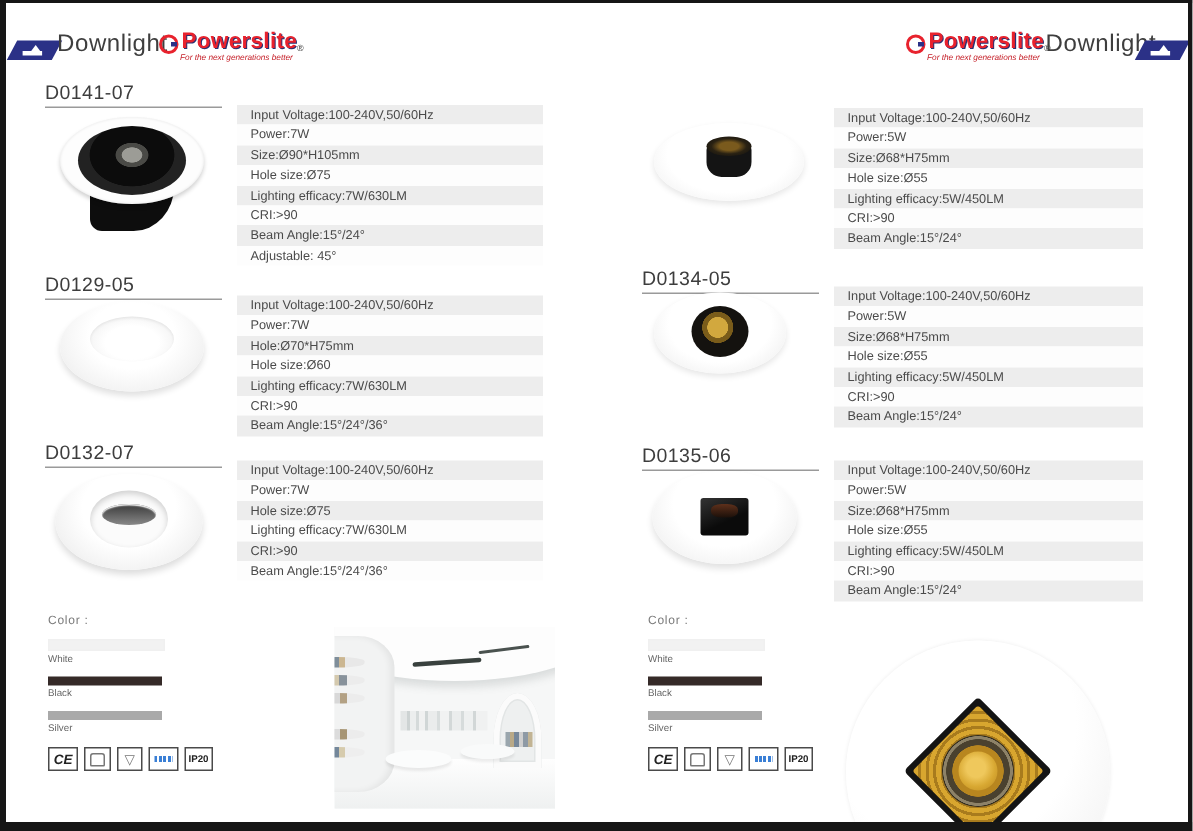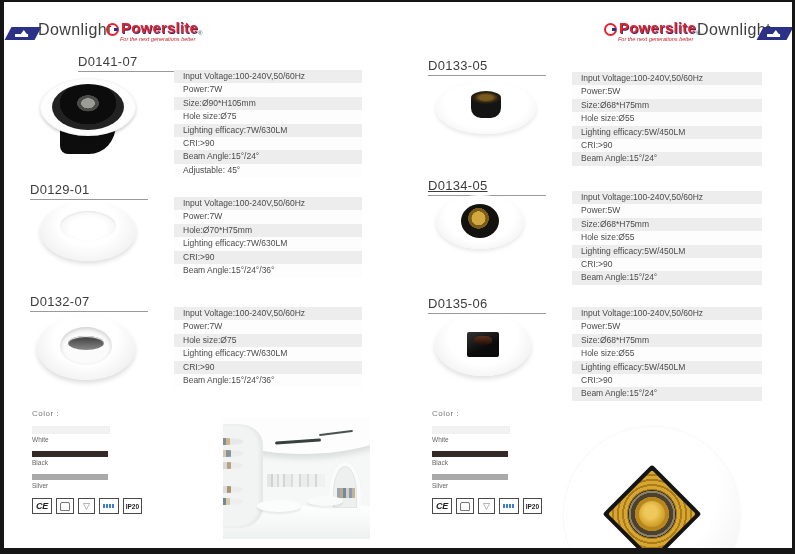--- a/index.html
+++ b/index.html
@@ -34,21 +34,21 @@
     text-shadow:.7px .7px 0 #283173;}
   .logo-reg{font-size:6px;color:#444;margin-top:0px;}
   .logo-tag{font-size:5.5px;font-style:italic;color:#c51f28;margin:0 0 0 14px;white-space:nowrap;}
 
   
   .ptitle{position:absolute;width:118px;font-size:13px;color:#3d3d3d;letter-spacing:.3px;
     padding-bottom:2px;border-bottom:1px solid #9a9a9a;}
   .spec-table{position:absolute;width:204px;}
   .spec-table.rt{width:206px;}
   .spec-row{height:13.4px;line-height:13.6px;font-size:8.5px;color:#4a4a4a;padding-left:9px;
-    white-space:nowrap;overflow:hidden;margin-left:16px;}
+    white-space:nowrap;overflow:hidden;}
   .spec-row:nth-child(odd){background:#ededed;}
   .spec-row:nth-child(even){background:#fdfdfd;}
 
   .pimg{position:absolute;}
   .pimg *{position:absolute;}
 
   
   .p1-body{left:22px;top:42px;width:56px;height:42px;background:#0d0d0d;border-radius:8px 8px 48%/8px 8px 70%;}
   .p1-ring{left:2px;top:8px;width:96px;height:58px;border-radius:50%;background:#fdfdfd;
     box-shadow:0 2px 3px rgba(0,0,0,.18),inset 0 0 2px #e5e5e5;}
@@ -182,83 +182,83 @@
       <span class="logo-reg">®</span>
     </div>
     <div class="logo-tag">For the next generations better</div>
   </div>
   <div class="hdr-title right">Downlight</div>
   <div class="ribbon right">
     <div class="lampbar"></div>
     <div class="lamptop"></div>
   </div>
 
-  <div class="ptitle" style="left:30px;top:54px;margin-left:48px;">D0141-07</div>
+  <div class="ptitle" style="left:30px;top:54px;">D0141-07</div>
   <div class="pimg" style="left:38px;top:70px;width:100px;height:92px;">
     <div class="p1-body"></div>
     <div class="p1-ring"></div>
     <div class="p1-barrel"></div>
   </div>
   <div class="spec-table" style="left:158px;top:70px;">
       <div class="spec-row">Input Voltage:100-240V,50/60Hz</div>
       <div class="spec-row">Power:7W</div>
       <div class="spec-row">Size:Ø90*H105mm</div>
       <div class="spec-row">Hole size:Ø75</div>
       <div class="spec-row">Lighting efficacy:7W/630LM</div>
       <div class="spec-row">CRI:&gt;90</div>
       <div class="spec-row">Beam Angle:15°/24°</div>
       <div class="spec-row">Adjustable: 45°</div>
     </div>
 
-  <div class="ptitle" style="left:30px;top:182px;">D0129-01</div>
+  <div class="ptitle" style="left:30px;top:182px;">D0129-05</div>
   <div class="pimg" style="left:38px;top:197px;width:100px;height:75px;">
     <div class="p2-ring"></div>
     <div class="p2-cone"></div>
   </div>
   <div class="spec-table" style="left:158px;top:197px;">
       <div class="spec-row">Input Voltage:100-240V,50/60Hz</div>
       <div class="spec-row">Power:7W</div>
       <div class="spec-row">Hole:Ø70*H75mm</div>
+      <div class="spec-row">Hole size:Ø60</div>
       <div class="spec-row">Lighting efficacy:7W/630LM</div>
       <div class="spec-row">CRI:&gt;90</div>
       <div class="spec-row">Beam Angle:15°/24°/36°</div>
     </div>
 
   <div class="ptitle" style="left:30px;top:294px;">D0132-07</div>
   <div class="pimg" style="left:36px;top:310px;width:102px;height:90px;">
     <div class="p3-ring"></div>
     <div class="p3-inner"></div>
     <div class="p3-lens"></div>
   </div>
   <div class="spec-table" style="left:158px;top:307px;">
       <div class="spec-row">Input Voltage:100-240V,50/60Hz</div>
       <div class="spec-row">Power:7W</div>
       <div class="spec-row">Hole size:Ø75</div>
       <div class="spec-row">Lighting efficacy:7W/630LM</div>
       <div class="spec-row">CRI:&gt;90</div>
       <div class="spec-row">Beam Angle:15°/24°/36°</div>
     </div>
 
-  <div class="ptitle" style="left:428px;top:58px;">D0133-05</div>
   <div class="pimg" style="left:436px;top:78px;width:104px;height:62px;">
     <div class="p4-ring"></div>
     <div class="p4-cyl"></div>
     <div class="p4-top"></div>
   </div>
   <div class="spec-table rt" style="left:556px;top:72px;">
       <div class="spec-row">Input Voltage:100-240V,50/60Hz</div>
       <div class="spec-row">Power:5W</div>
       <div class="spec-row">Size:Ø68*H75mm</div>
       <div class="spec-row">Hole size:Ø55</div>
       <div class="spec-row">Lighting efficacy:5W/450LM</div>
       <div class="spec-row">CRI:&gt;90</div>
       <div class="spec-row">Beam Angle:15°/24°</div>
     </div>
 
-  <div class="ptitle" style="left:428px;top:178px;text-decoration:underline;">D0134-05</div>
+  <div class="ptitle" style="left:428px;top:178px;">D0134-05</div>
   <div class="pimg" style="left:436px;top:193px;width:92px;height:62px;">
     <div class="p5-ring"></div>
     <div class="p5-eye"></div>
   </div>
   <div class="spec-table rt" style="left:556px;top:191px;">
       <div class="spec-row">Input Voltage:100-240V,50/60Hz</div>
       <div class="spec-row">Power:5W</div>
       <div class="spec-row">Size:Ø68*H75mm</div>
       <div class="spec-row">Hole size:Ø55</div>
       <div class="spec-row">Lighting efficacy:5W/450LM</div>

